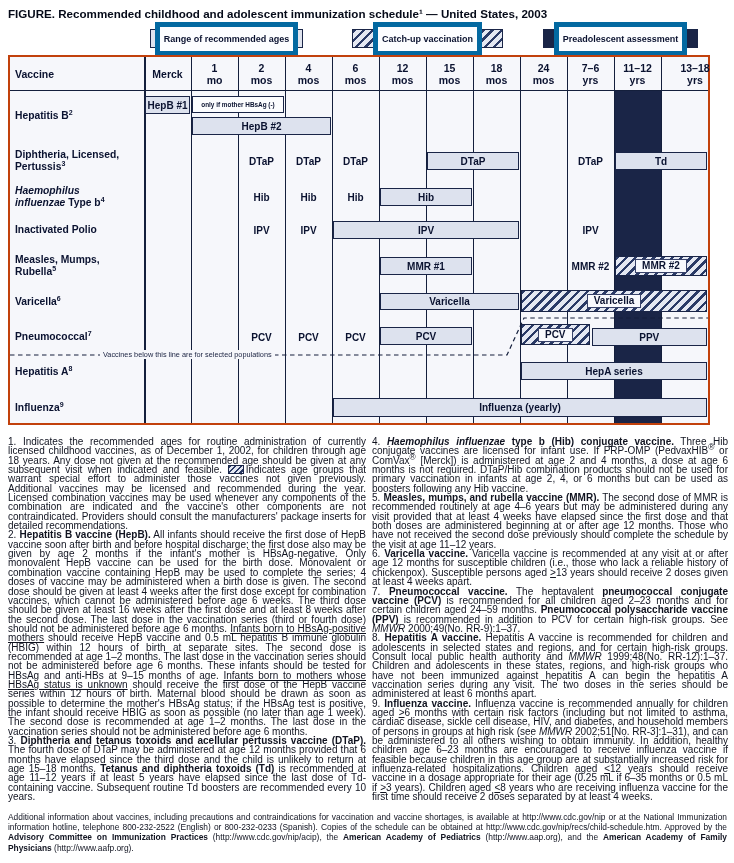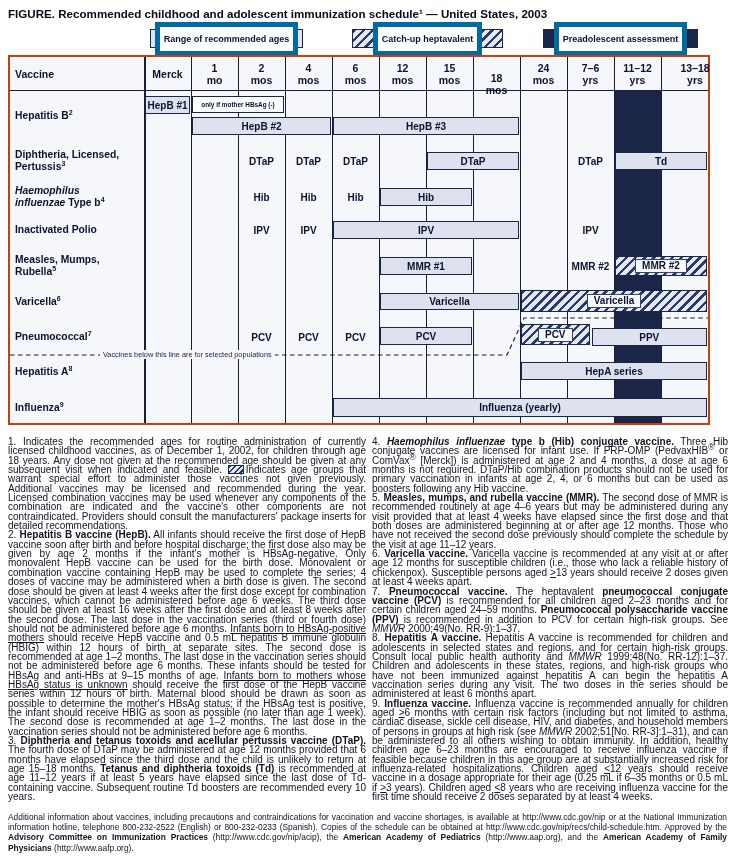--- a/index.html
+++ b/index.html
@@ -39,21 +39,21 @@
 </style>
 </head>
 <body>
 
 <div class="title">FIGURE. Recommended childhood and adolescent immunization schedule¹ — United States, 2003</div>
 
 <div class="legend-outer legend-range">
   <span class="legend-chip">Range of recommended ages</span>
 </div>
 <div class="legend-outer legend-catchup hatchbg">
-  <span class="legend-chip">Catch-up heptavalent</span>
+  <span class="legend-chip">Catch-up vaccination</span>
 </div>
 <div class="legend-outer legend-pre">
   <span class="legend-chip">Preadolescent assessment</span>
 </div>
 
 <div id="schedule">
     <div class="navy-col" style="left: 604px; top: 33px; width: 47px; height: 333px;"></div>
     <div class="vline" style="left: 134px; height: 366px; width: 1.6px;"></div>
     <div class="vline" style="left: 181px; height: 366px;"></div>
     <div class="vline" style="left: 228px; height: 366px;"></div>
@@ -88,21 +88,21 @@
       <div>mos</div>
     </div>
     <div class="colhead" style="left: 369px; width: 47px; height: 33px;">
       <div>12</div>
       <div>mos</div>
     </div>
     <div class="colhead" style="left: 416px; width: 47px; height: 33px;">
       <div>15</div>
       <div>mos</div>
     </div>
-    <div class="colhead" style="left: 463px; width: 47px; height: 33px; margin-top: 10px;">
+    <div class="colhead" style="left: 463px; width: 47px; height: 33px;">
       <div>18</div>
       <div>mos</div>
     </div>
     <div class="colhead" style="left: 510px; width: 47px; height: 33px;">
       <div>24</div>
       <div>mos</div>
     </div>
     <div class="colhead" style="left: 557px; width: 47px; height: 33px;">
       <div>7–6</div>
       <div>yrs</div>
@@ -138,21 +138,20 @@
     </div>
     <div class="vaclabel" style="top: 298px; width: 134px; height: 35px;">
       <div><span>Hepatitis A</span><sup>8</sup></div>
     </div>
     <div class="vaclabel" style="top: 333px; width: 134px; height: 37px;">
       <div><span>Influenza</span><sup>9</sup></div>
     </div>
     <div class="bar" style="left: 135px; top: 39px; width: 45px; height: 18px;">HepB #1</div>
     <div class="smallbox" style="left: 182px; top: 39px; width: 92px; height: 17px;">only if mother HBsAg (-)</div>
     <div class="bar" style="left: 182px; top: 60px; width: 139px; height: 18px;">HepB #2</div>
-    <div class="bar" style="left: 323px; top: 60px; width: 186px; height: 18px;">HepB #3</div>
     <div class="tlabel" style="left: 228px; top: 85px; width: 47px; height: 38px;">DTaP</div>
     <div class="tlabel" style="left: 275px; top: 85px; width: 47px; height: 38px;">DTaP</div>
     <div class="tlabel" style="left: 322px; top: 85px; width: 47px; height: 38px;">DTaP</div>
     <div class="bar" style="left: 417px; top: 95px; width: 92px; height: 18px;">DTaP</div>
     <div class="tlabel" style="left: 557px; top: 85px; width: 47px; height: 38px;">DTaP</div>
     <div class="bar" style="left: 605px; top: 95px; width: 92px; height: 18px;">Td</div>
     <div class="tlabel" style="left: 228px; top: 123px; width: 47px; height: 34px;">Hib</div>
     <div class="tlabel" style="left: 275px; top: 123px; width: 47px; height: 34px;">Hib</div>
     <div class="tlabel" style="left: 322px; top: 123px; width: 47px; height: 34px;">Hib</div>
     <div class="bar" style="left: 370px; top: 131px; width: 92px; height: 18px;">Hib</div>

